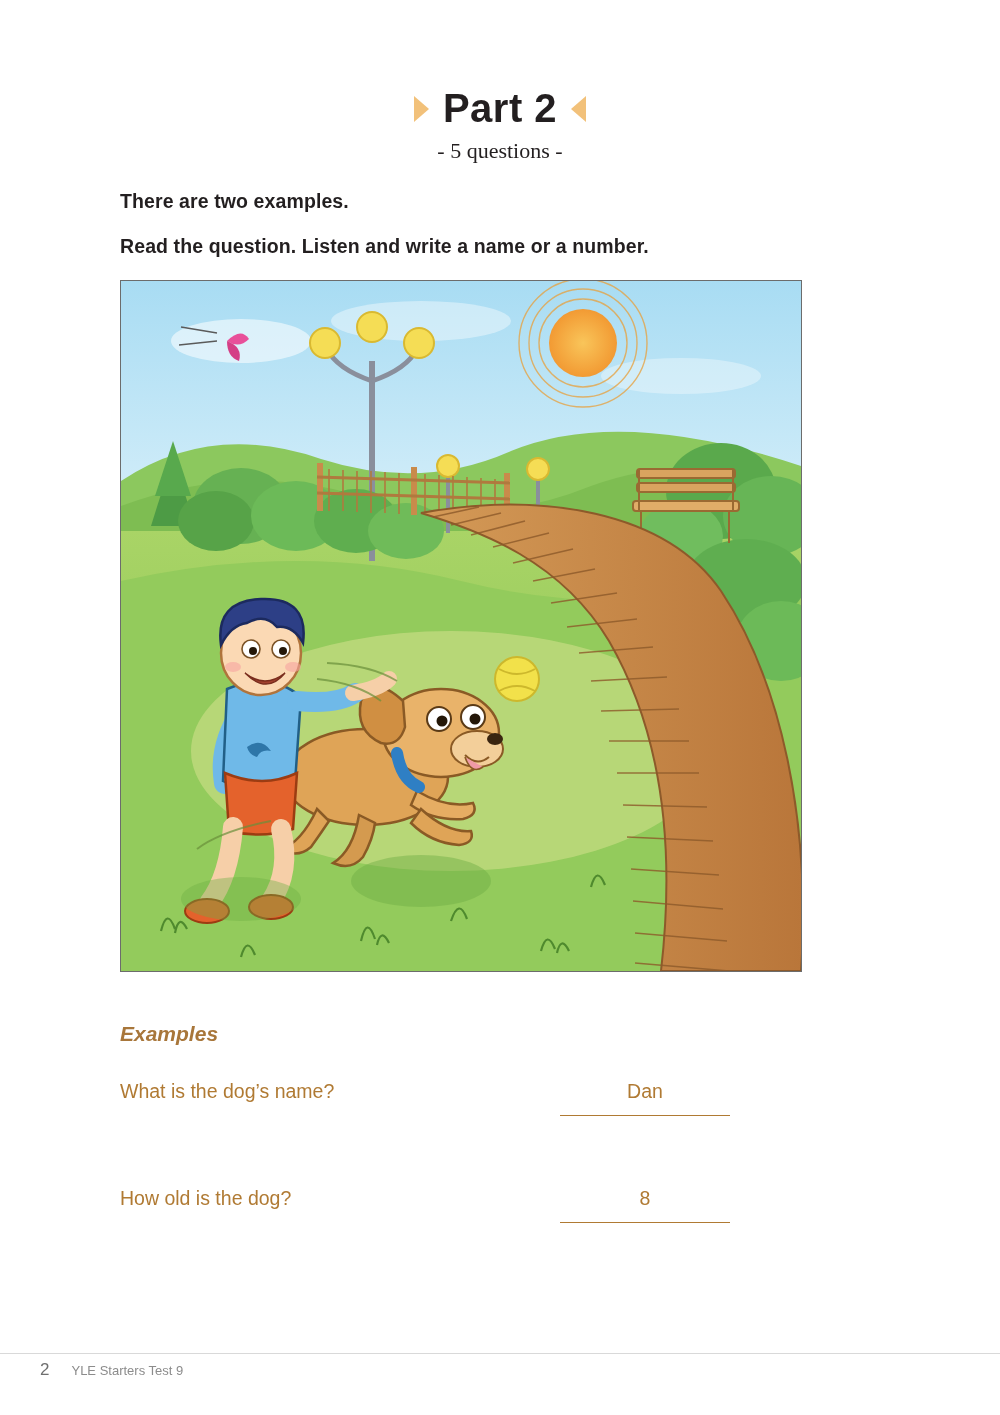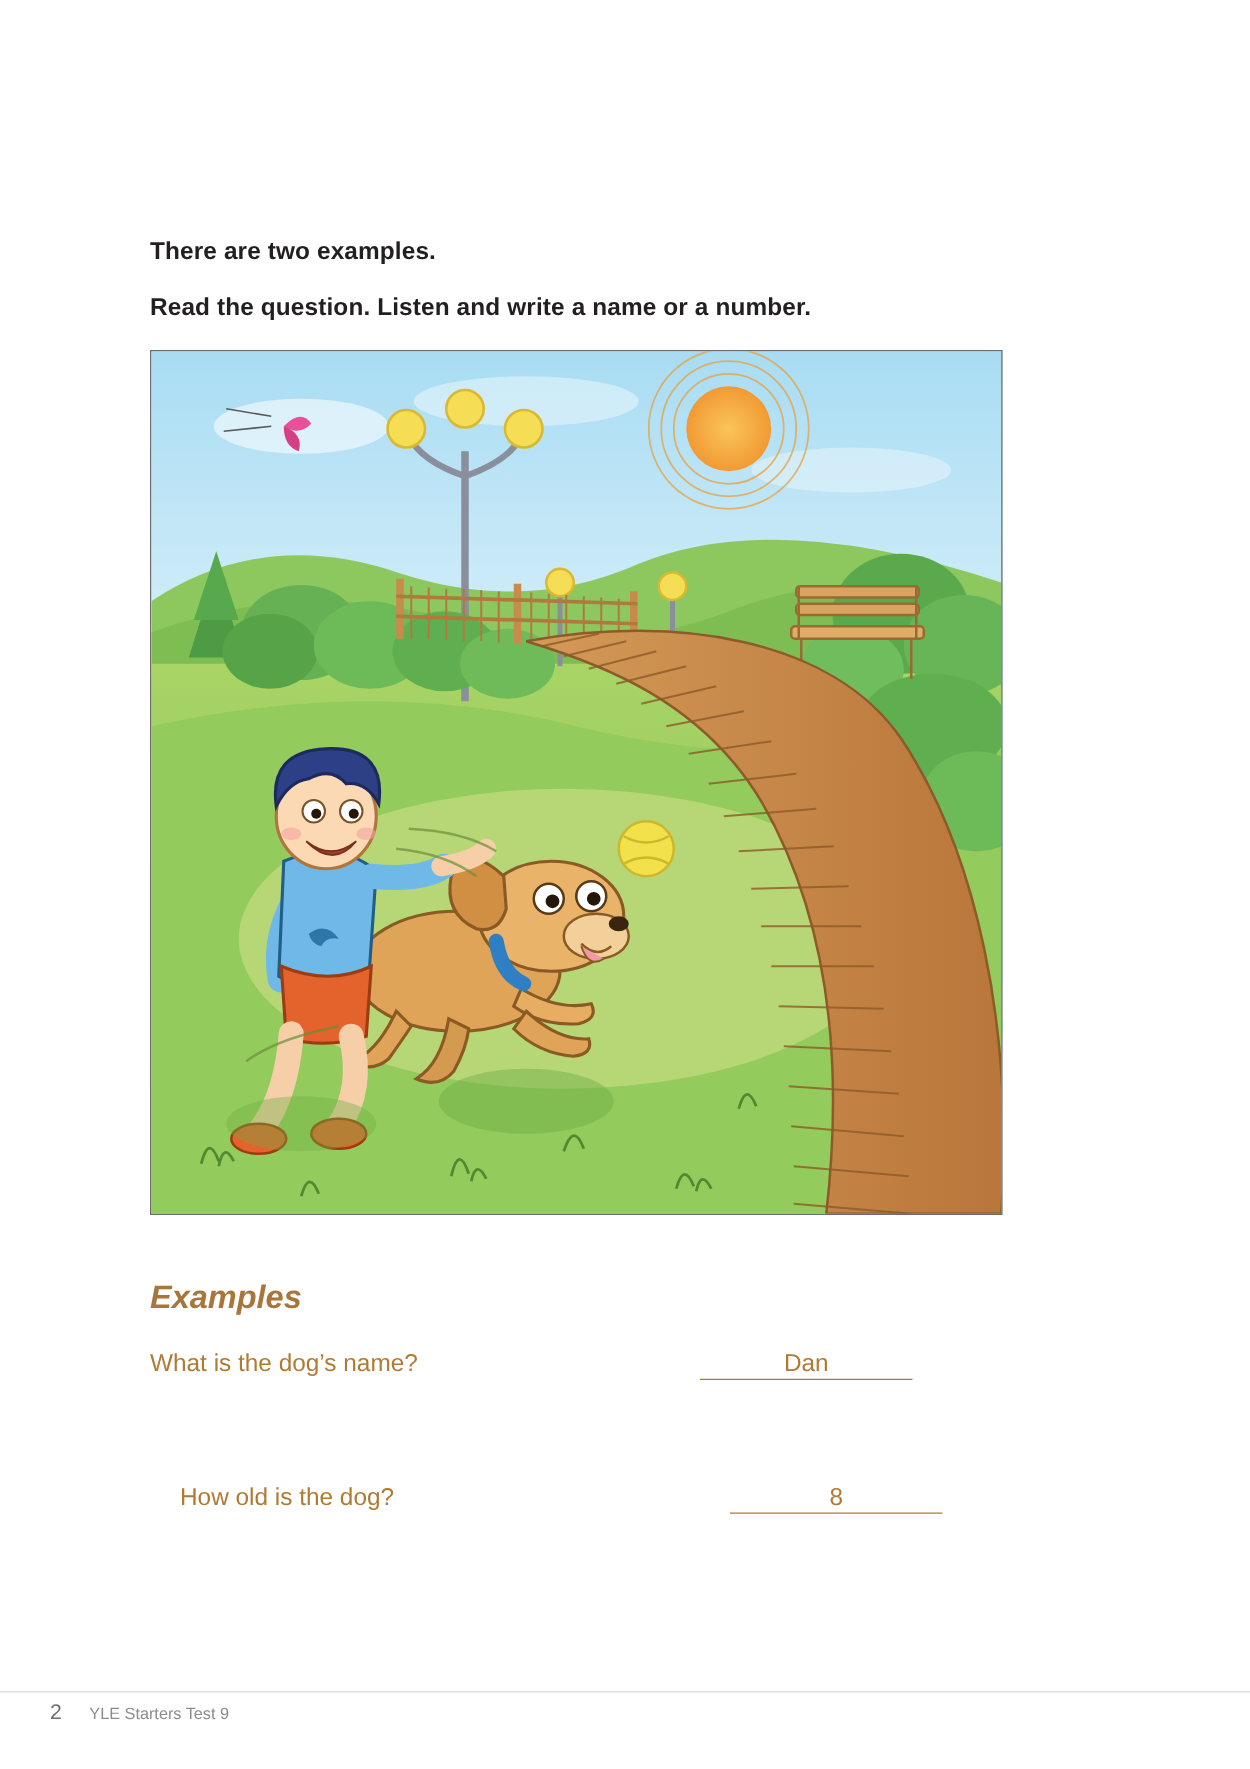--- a/index.html
+++ b/index.html
@@ -91,48 +91,48 @@
     overflow: hidden;
     background: #b8e2f5;
   }
   .illustration svg { display: block; }
 
   
   .examples-label {
     position: absolute;
     left: 120px;
     top: 1022px;
-    font-size: 26px;
+    font-size: 21px;
     font-style: italic;
     font-weight: bold;
     color: #a8763a;
   }
   .qrow {
     position: absolute;
     left: 120px;
     width: 620px;
     height: 30px;
   }
   .qrow.q1 { top: 1080px; }
-  .qrow.q2 { top: 1187px; margin-left: 24px; }
+  .qrow.q2 { top: 1187px; }
   .qtext {
     position: absolute;
     left: 0;
     top: 0;
     font-size: 19.5px;
     color: #b07a33;
   }
   .answer-wrap {
     position: absolute;
     left: 440px;
     top: 0;
     width: 170px;
     text-align: center;
     border-bottom: 1px solid #b07a33;
-    padding-bottom: 0;
+    padding-bottom: 12px;
   }
   .answer {
     font-size: 19.5px;
     color: #b07a33;
   }
 
   
   .footer-rule {
     position: absolute;
     left: 0;
@@ -156,20 +156,26 @@
   .footer-title {
     font-size: 13px;
     color: #8c8c8c;
   }
 </style>
 </head>
 <body>
 
 <div class="page">
 
+  <div class="part-header">
+    <div class="part-title">
+      <span class="tri tri-left"></span><span>Part 2</span><span class="tri tri-right"></span>
+    </div>
+    <div class="part-sub">- 5 questions -</div>
+  </div>
 
   <div class="instructions">
     <p>There are two examples.</p>
     <p>Read the question. Listen and write a name or a number.</p>
   </div>
 
   <div class="illustration">
     <svg width="680" height="690" viewBox="0 0 680 690" xmlns="http://www.w3.org/2000/svg">
       <defs>
         <radialGradient id="sunGrad" cx="50%" cy="50%" r="50%">

